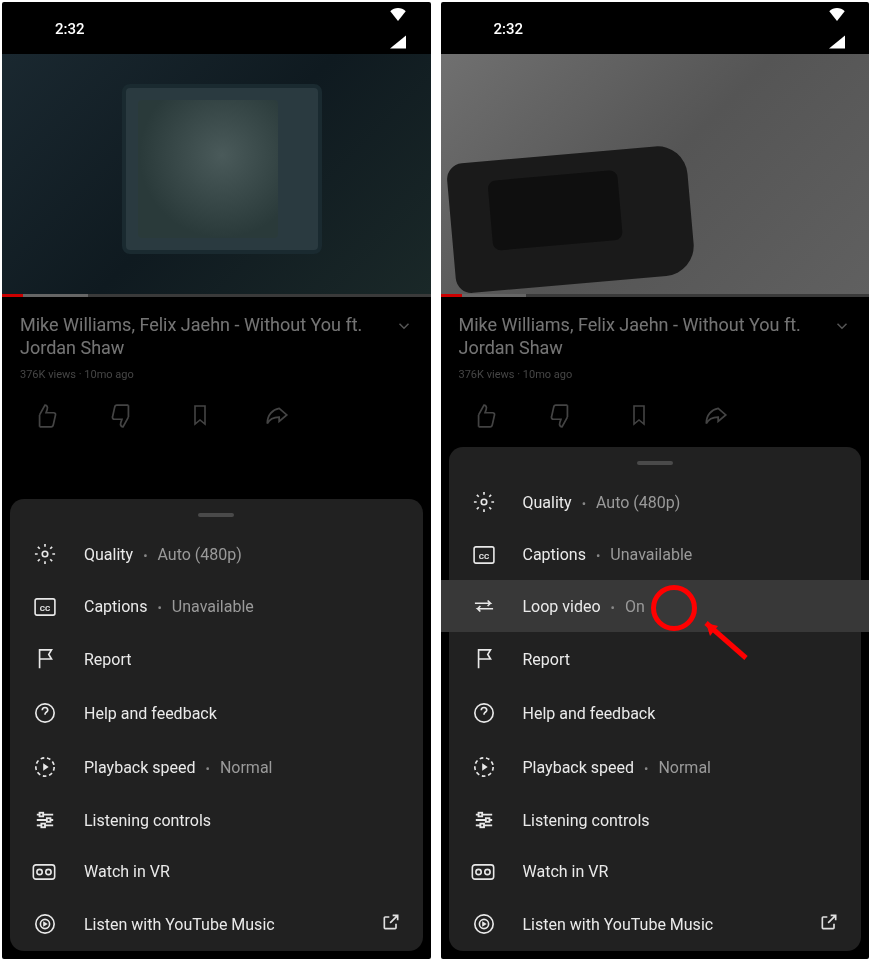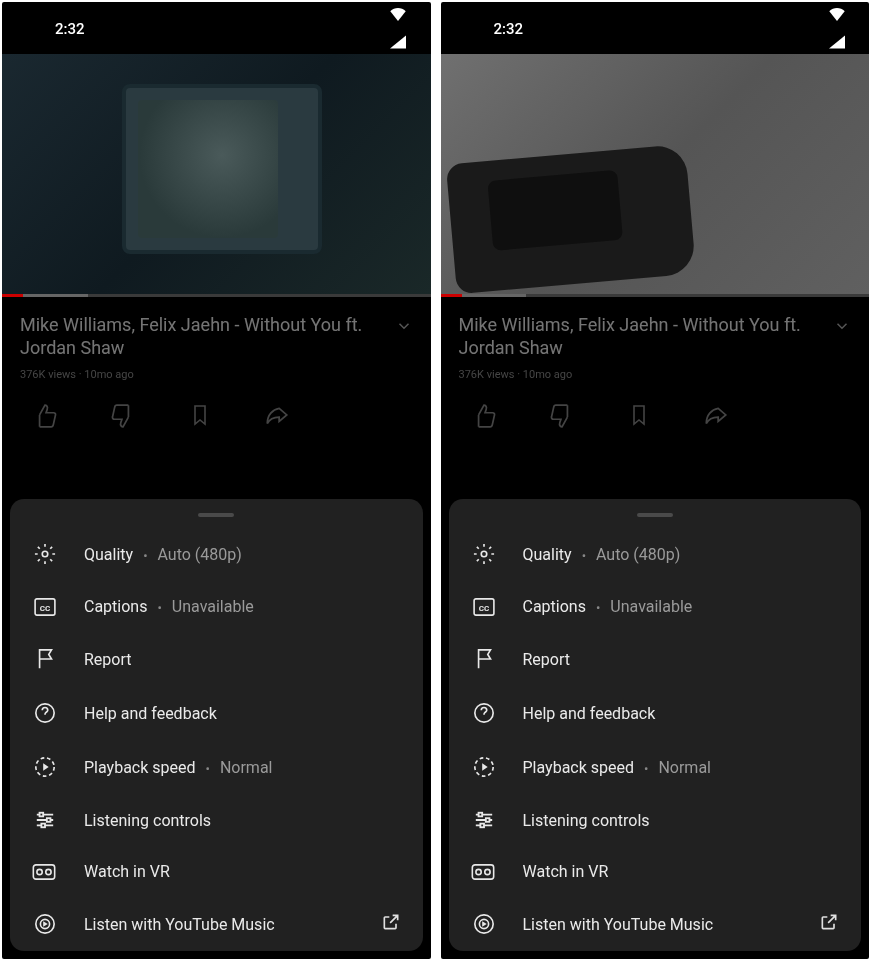--- a/index.html
+++ b/index.html
@@ -380,20 +380,33 @@
     <div class="menu-row">
       <span class="menu-icon">
           <svg width="22" height="18" viewBox="0 0 24 20" fill="none" stroke="#e8e8e8" stroke-width="1.8">
             <rect x="1" y="1" width="22" height="18" rx="2"></rect>
             <text x="12" y="14" font-size="9" fill="#e8e8e8" text-anchor="middle" font-weight="bold" stroke="none">CC</text>
           </svg>
         </span>
       <span><span class="menu-label">Captions</span><span class="menu-dot">•</span><span class="menu-value">Unavailable</span></span>
     </div>
 
+    <div class="menu-row highlight-on" style="margin-left:-8px;margin-right:-8px;padding-left:30px;padding-right:30px;">
+      <span class="menu-icon">
+          <svg width="22" height="20" viewBox="0 0 24 22" fill="none" stroke="#e8e8e8" stroke-width="1.8">
+            <path d="M2 8h17l-3-3m3 3l-3 3M22 14H5l3 3m-3-3l3-3"></path>
+          </svg>
+        </span>
+      <span><span class="menu-label">Loop video</span><span class="menu-dot">•</span><span class="menu-value">On</span></span>
+      <div class="circle-highlight" style="left:210px; top:5px;"></div>
+      <svg class="arrow-annotation" style="left:255px; top:38px;" width="60" height="50" viewBox="0 0 60 50">
+          <path d="M50 40 L10 5" stroke="#ff0000" stroke-width="5" fill="none"></path>
+          <path d="M10 5 L22 8 L14 18 z" fill="#ff0000"></path>
+        </svg>
+    </div>
 
     <div class="menu-row">
       <span class="menu-icon">
           <svg width="20" height="22" viewBox="0 0 20 24" fill="none" stroke="#e8e8e8" stroke-width="1.8">
             <path d="M3 22V2h13l-3 5 3 5H3"></path>
           </svg>
         </span>
       <span class="menu-label">Report</span>
     </div>
 

